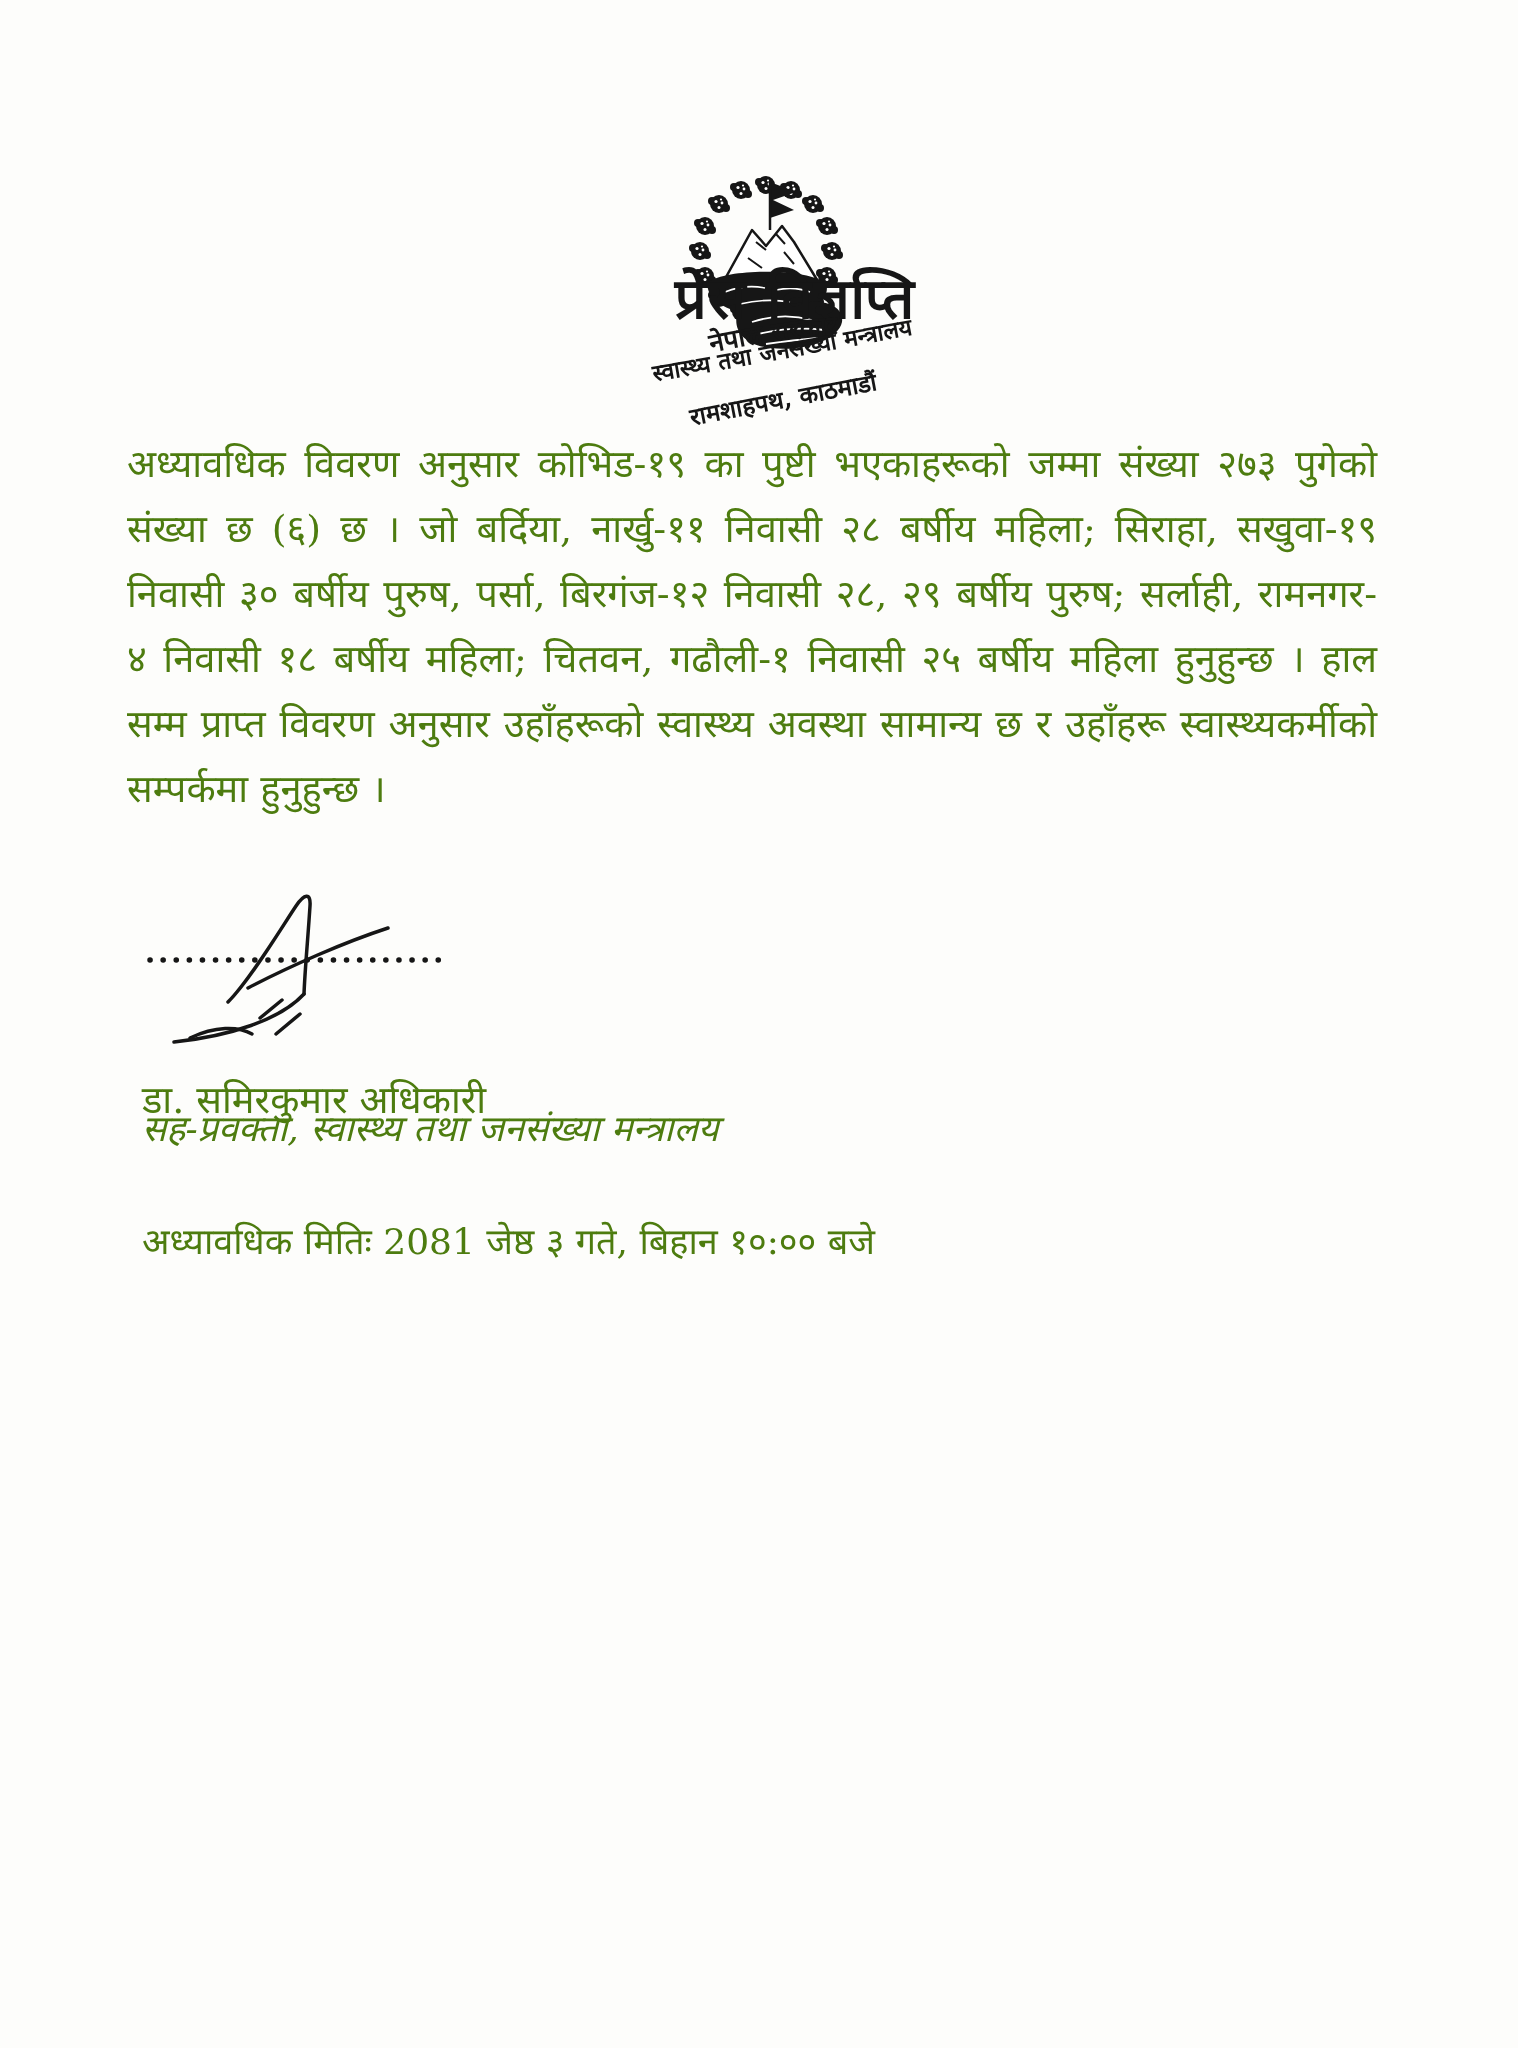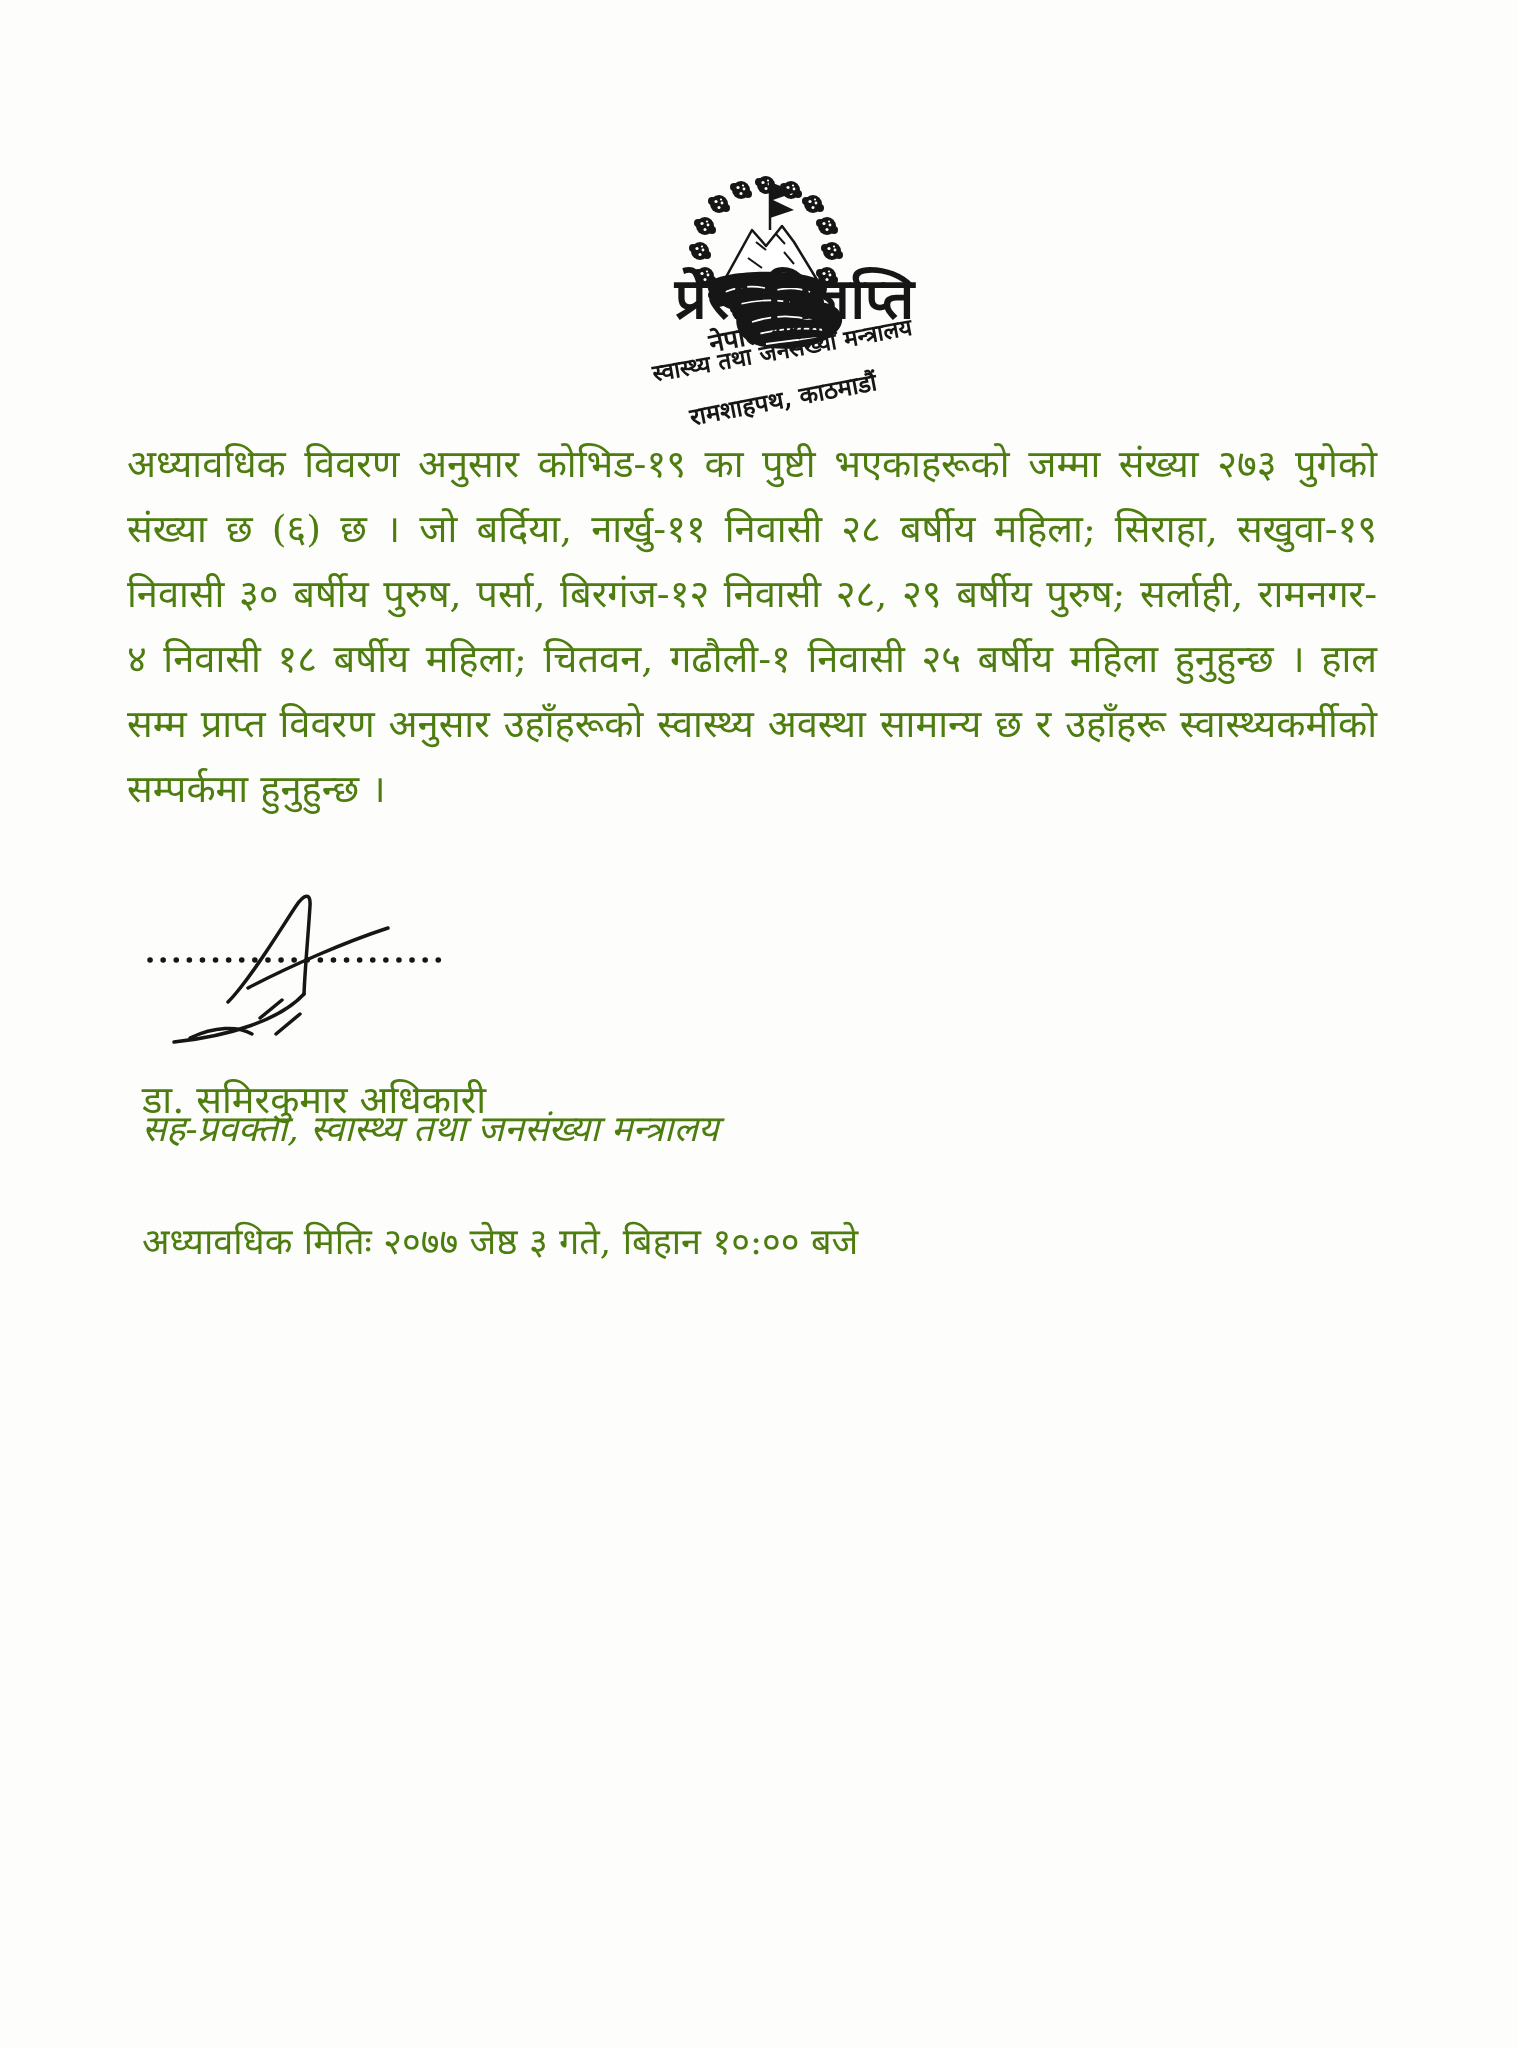--- a/index.html
+++ b/index.html
@@ -159,15 +159,15 @@
       <path d="M 60,170 C 85,158 108,158 122,166"></path>
       <path d="M 130,150 L 152,132"></path>
       <path d="M 146,166 L 170,146"></path>
     </g>
   </svg>
 
   <div class="sig-name">डा. समिरकुमार अधिकारी</div>
 
   <div class="sig-title">सह-प्रवक्ता, स्वास्थ्य तथा जनसंख्या मन्त्रालय</div>
 
-  <div class="date-line">अध्यावधिक मितिः २०७७ जेष्ठ ३ गते, बिहान १०:०० बजे</div>
+  <div class="date-line">अध्यावधिक मितिः 2081 जेष्ठ ३ गते, बिहान १०:०० बजे</div>
 
 </div>
 
 </body></html>

